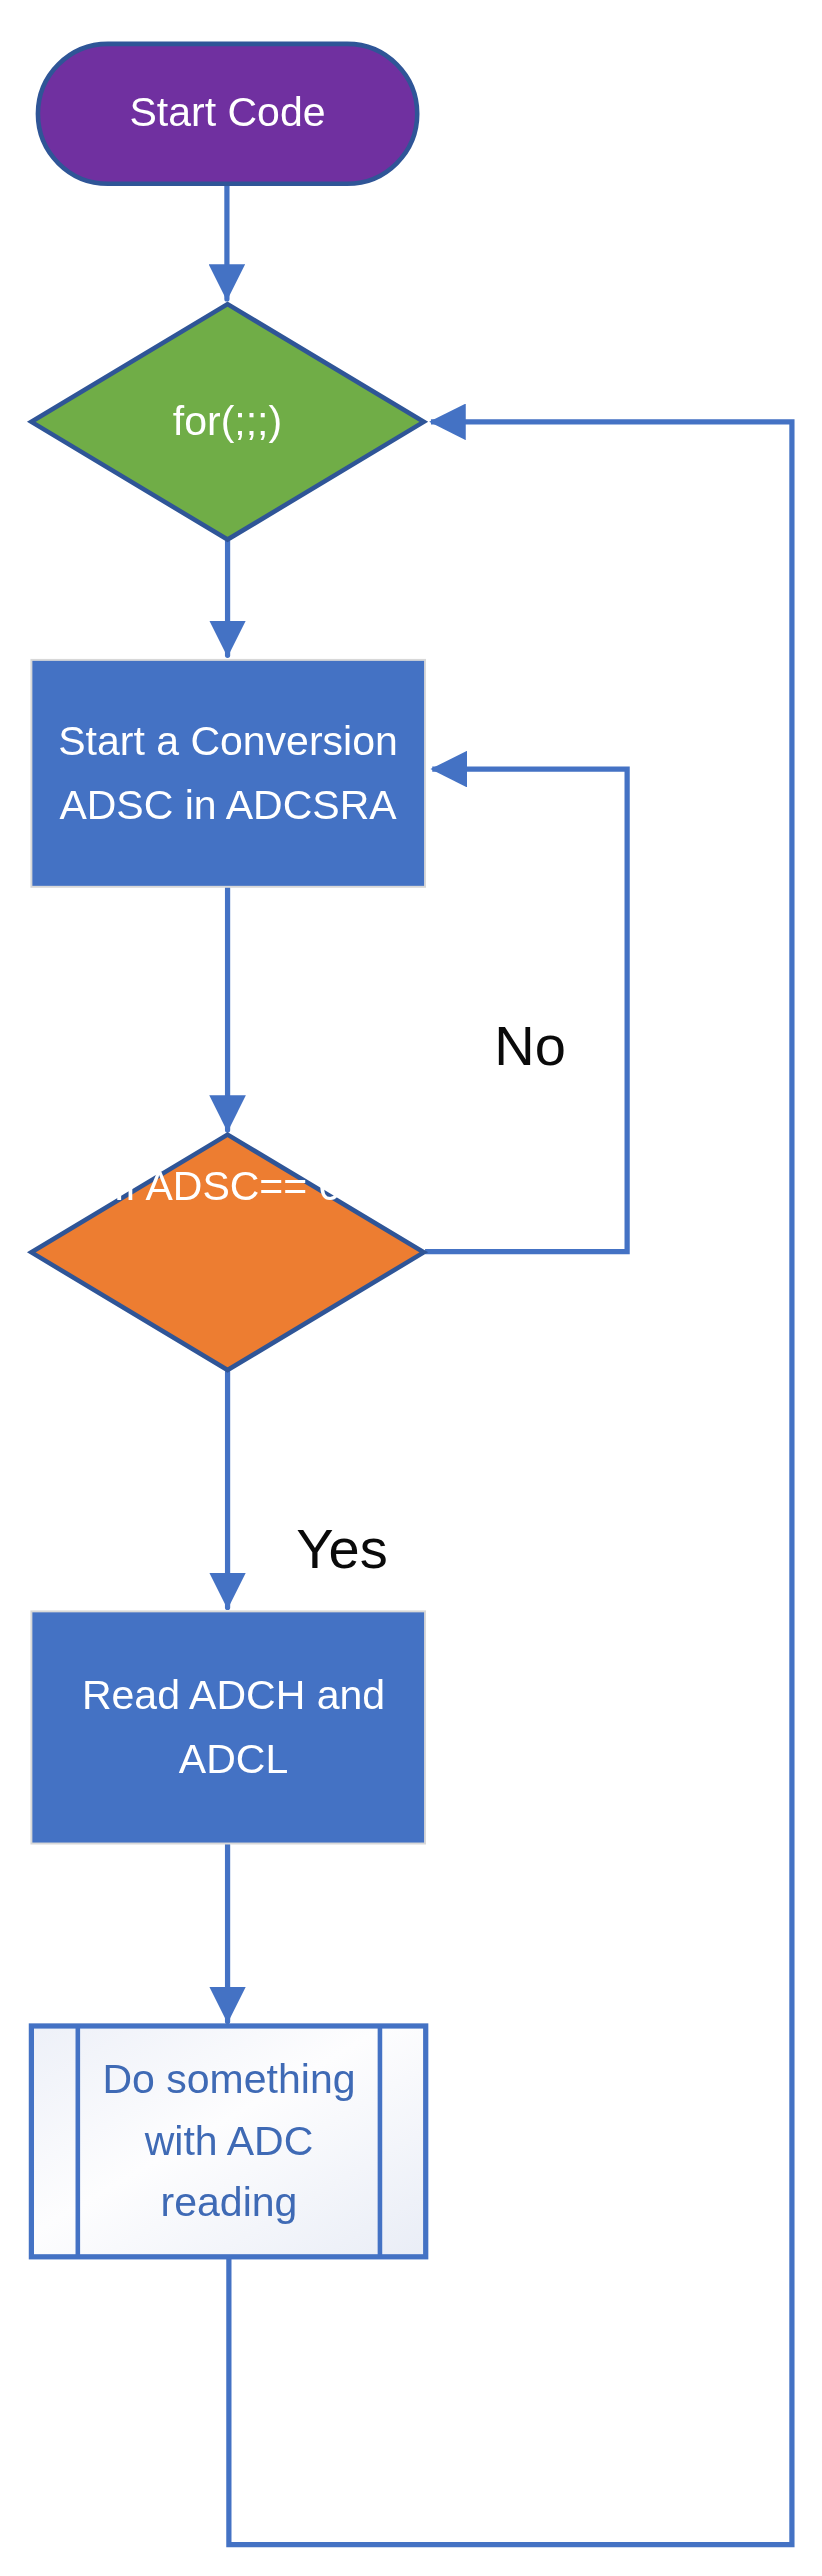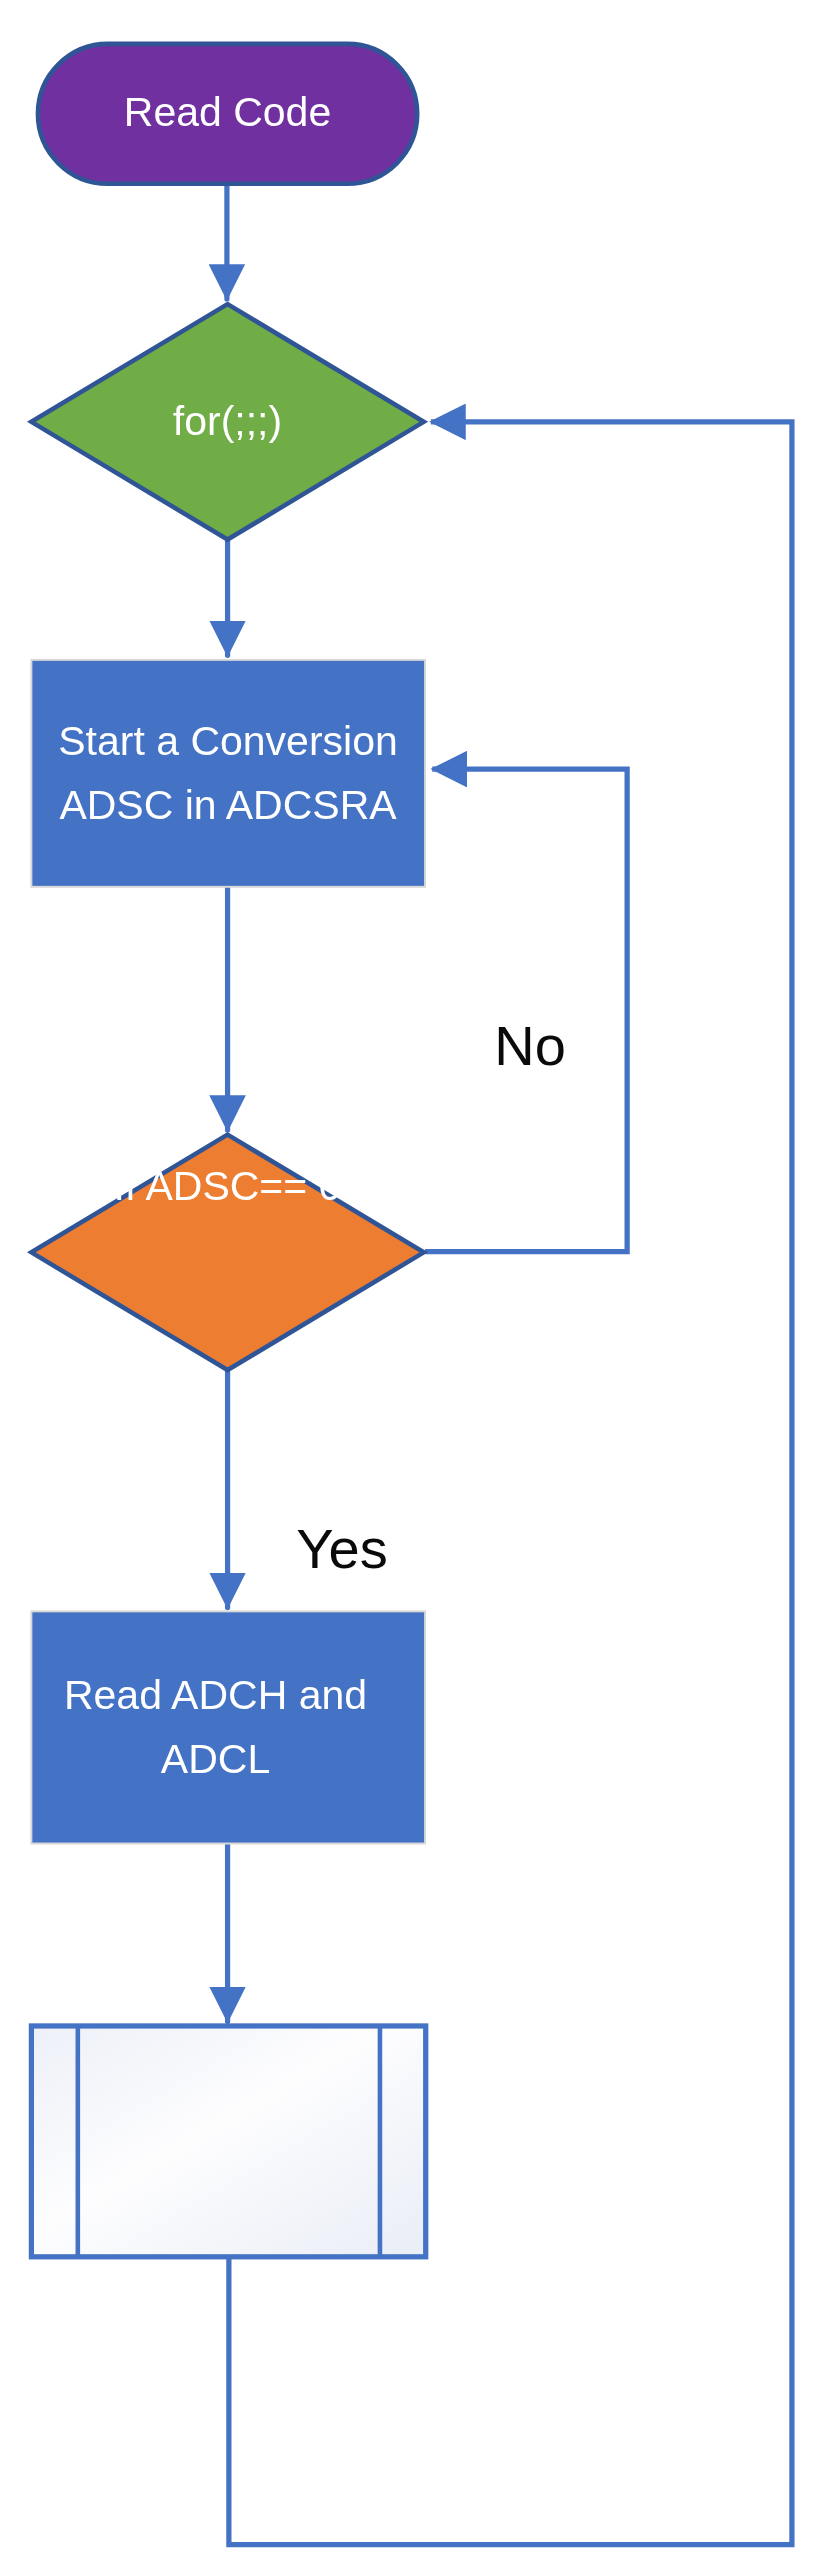--- a/index.html
+++ b/index.html
@@ -84,31 +84,34 @@
 
     <rect x="48" y="2463" width="602" height="355" fill="#4472C4" stroke="#D8D8D8" stroke-width="3"></rect>
 
     <g>
       <rect x="48" y="3097" width="603" height="353" fill="url(#predfill)" stroke="#4472C4" stroke-width="8"></rect>
       <line x1="119" y1="3097" x2="119" y2="3450" stroke="#4472C4" stroke-width="7"></line>
       <line x1="581" y1="3097" x2="581" y2="3450" stroke="#4472C4" stroke-width="7"></line>
     </g>
   </svg>
 
-  <div class="node-label single" style="left:38px; top:43px; width:379px; height:140px;">Read Code</div>
+  <div class="node-label single" style="left:38px; top:43px; width:379px; height:140px;">Start Code</div>
 
   <div class="node-label single" style="left:31px; top:304px; width:393px; height:236px;">for(;;;)</div>
 
   <div class="node-label" style="left:31px; top:660px; width:394px; height:227px;">Start a Conversion
 ADSC in ADCSRA</div>
 
   <div class="node-label single" style="left:31px; top:1069px; width:393px; height:236px;">If ADSC== 0</div>
 
-  <div class="node-label" style="left:47px; top:1612px; width:337px; height:232px;">Read ADCH and
+  <div class="node-label" style="left:31px; top:1612px; width:337px; height:232px;padding-left:34px;">Read ADCH and
 ADCL</div>
 
+  <div class="node-label blue-text" style="left:78px; top:2026px; width:302px; height:231px; line-height:1.5;">Do something
+with ADC
+reading</div>
 
   <div class="edge-label" style="left:458px; top:995px; width:144px; height:102px;">No</div>
 
   <div class="edge-label" style="left:270px; top:1498px; width:144px; height:102px;">Yes</div>
 
 </div>
 
 
 </body></html>

